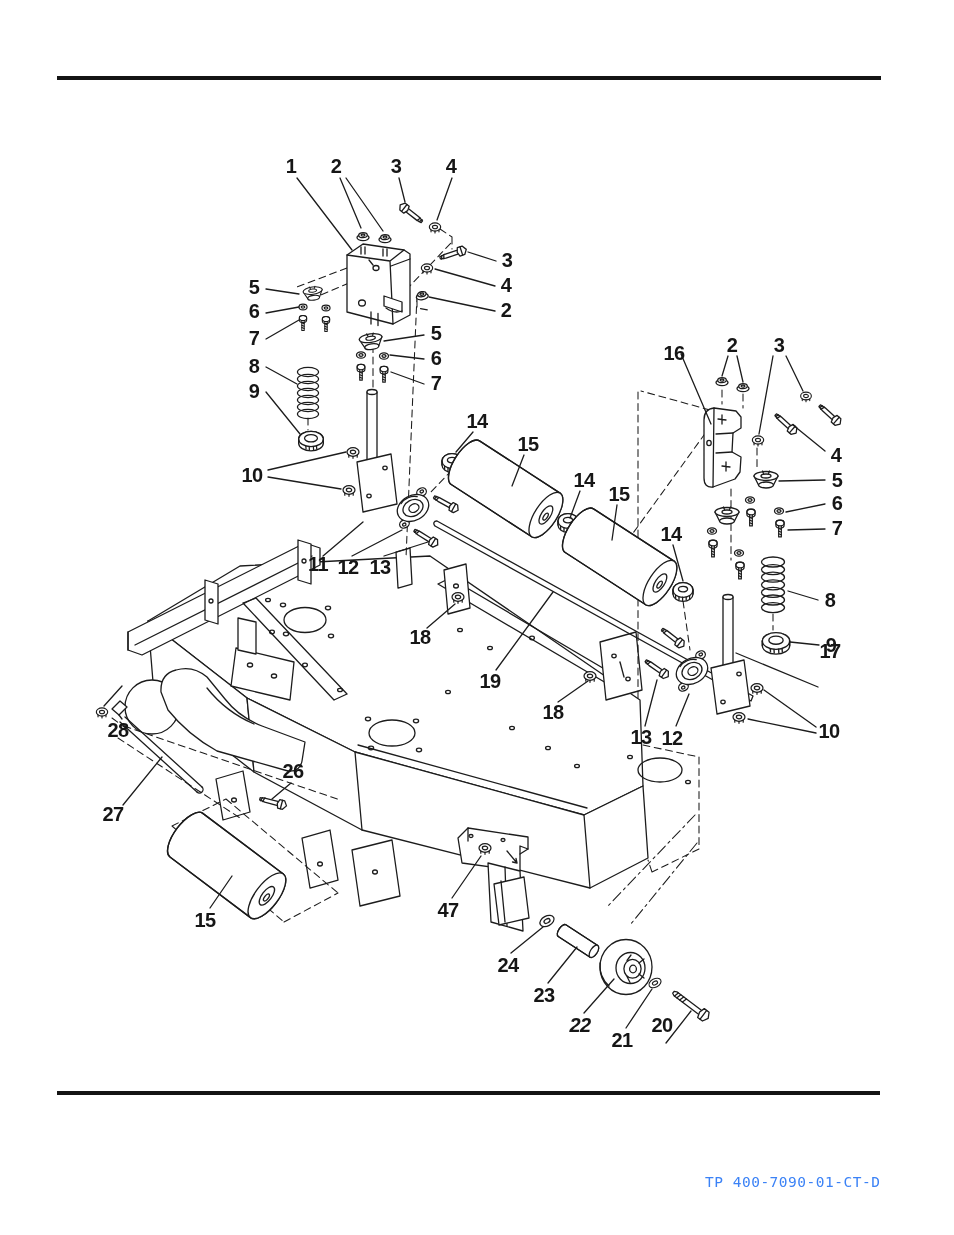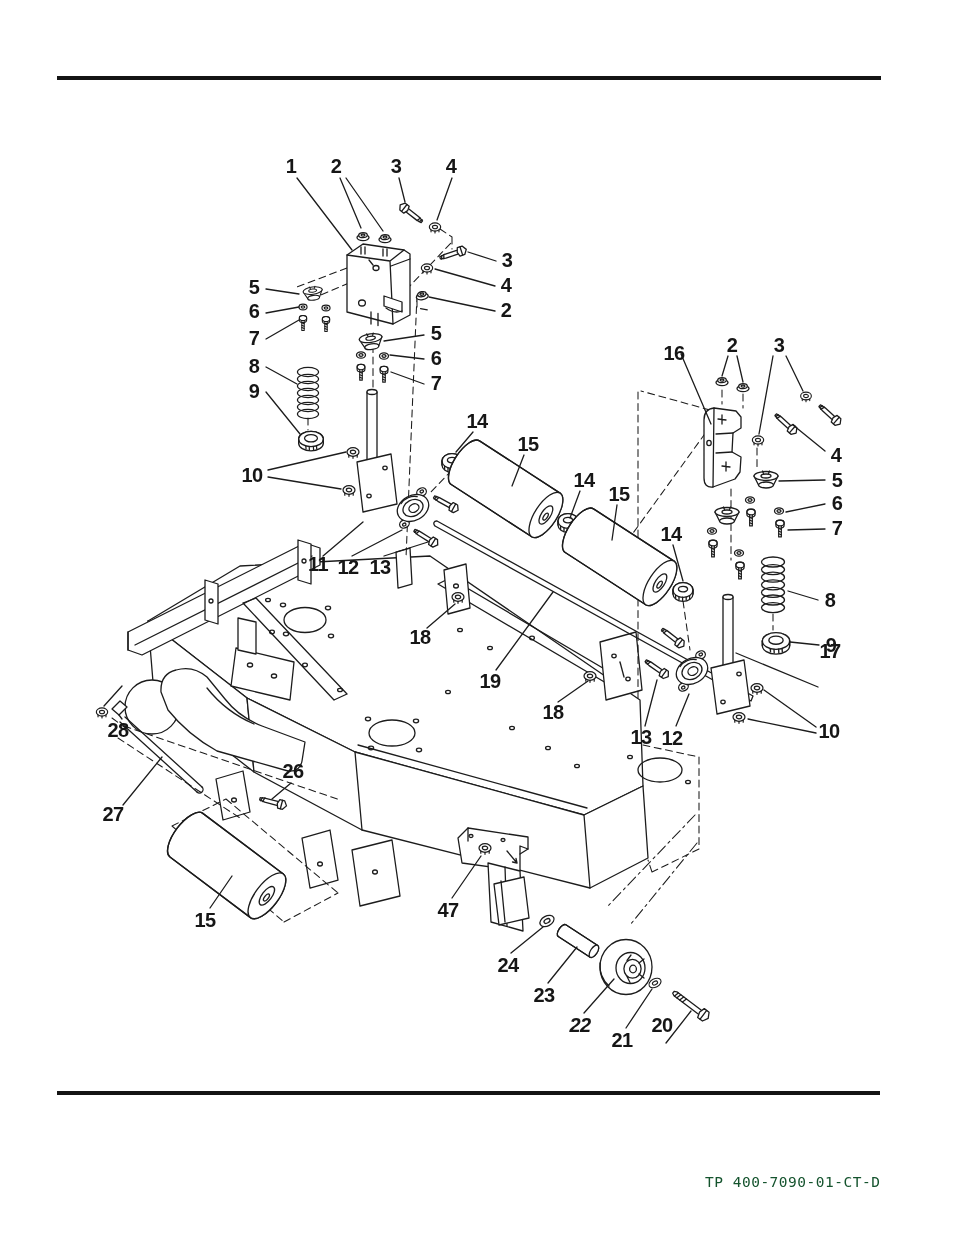--- a/index.html
+++ b/index.html
@@ -10,21 +10,21 @@
   .rule.bottom{left:57px;top:1091px;width:823px;height:4px}
   svg.diagram{position:absolute;left:0;top:0}
   svg.diagram path,svg.diagram ellipse,svg.diagram circle,svg.diagram line
     {stroke:#1c1c1c;stroke-width:1.3;fill:none;stroke-linecap:round;stroke-linejoin:round}
   svg.diagram .f{fill:#ffffff}
   svg.diagram .sd{stroke-dasharray:7 4.5;stroke-width:1.05}
   svg.diagram .sdd{stroke-dasharray:11 4 2.5 4;stroke-width:1.05}
   svg.diagram .ld{stroke-width:1.05}
   .co{position:absolute;transform:translate(-50%,-50%);font-weight:bold;
       font-size:20px;color:#161616;letter-spacing:-0.5px;white-space:nowrap}
-  .code{position:absolute;left:705px;top:1174px;color:#14532d;
+  .code{position:absolute;left:705px;top:1174px;color:#3b82f6;
         font-family:"DejaVu Sans Mono","Liberation Mono",monospace;font-size:14.5px;
         letter-spacing:.5px;white-space:pre}
 </style>
 </head>
 <body>
 
 <div class="sheet">
   <div class="rule top"></div>
   <div class="rule bottom"></div>
 

